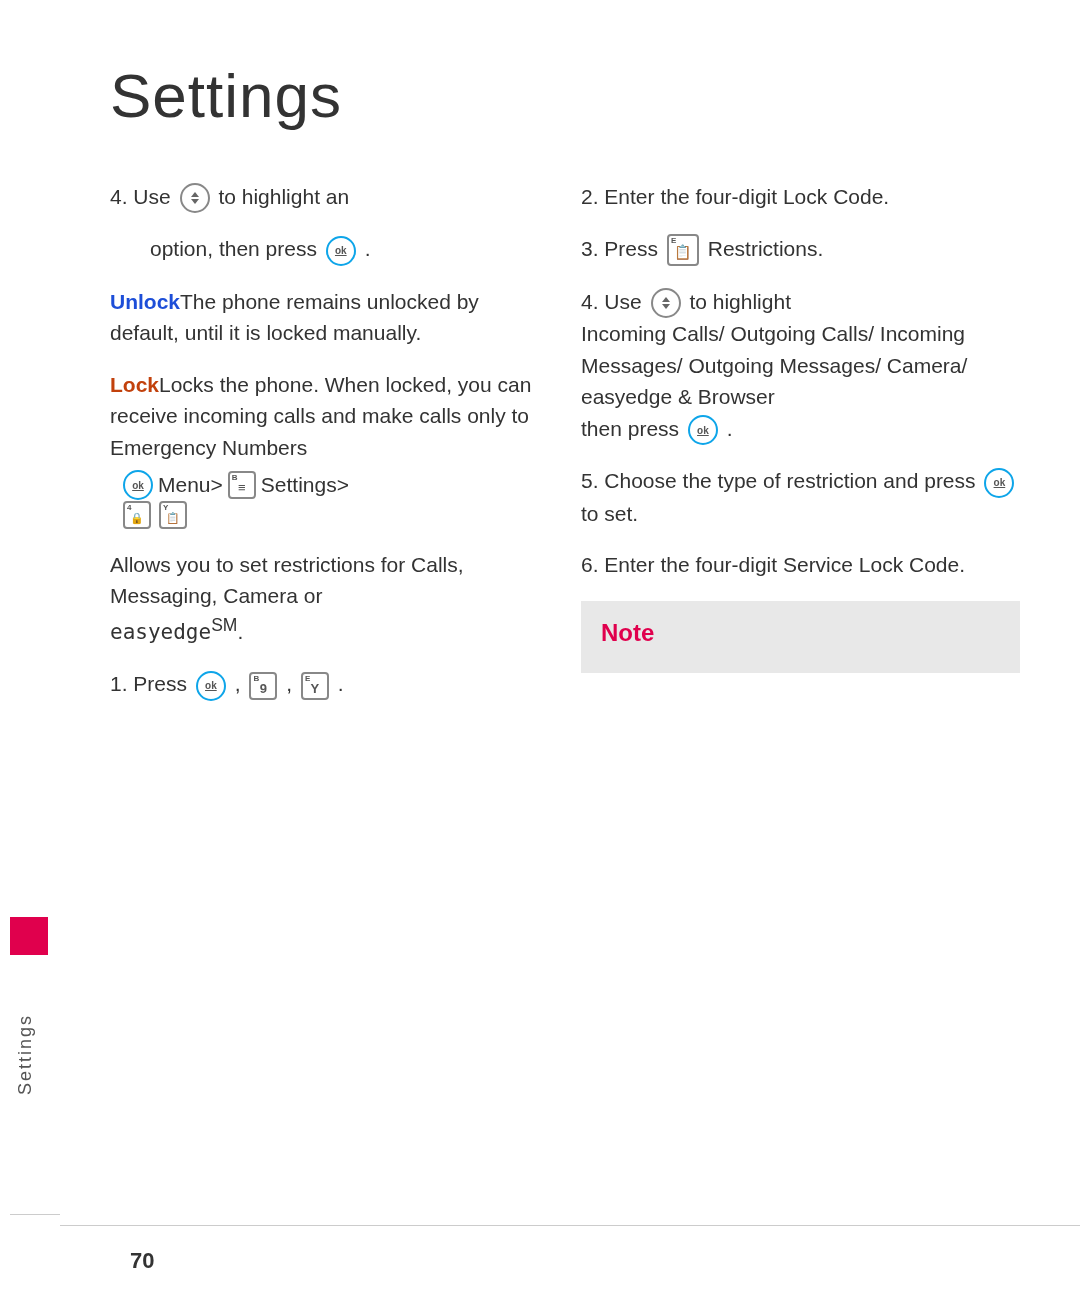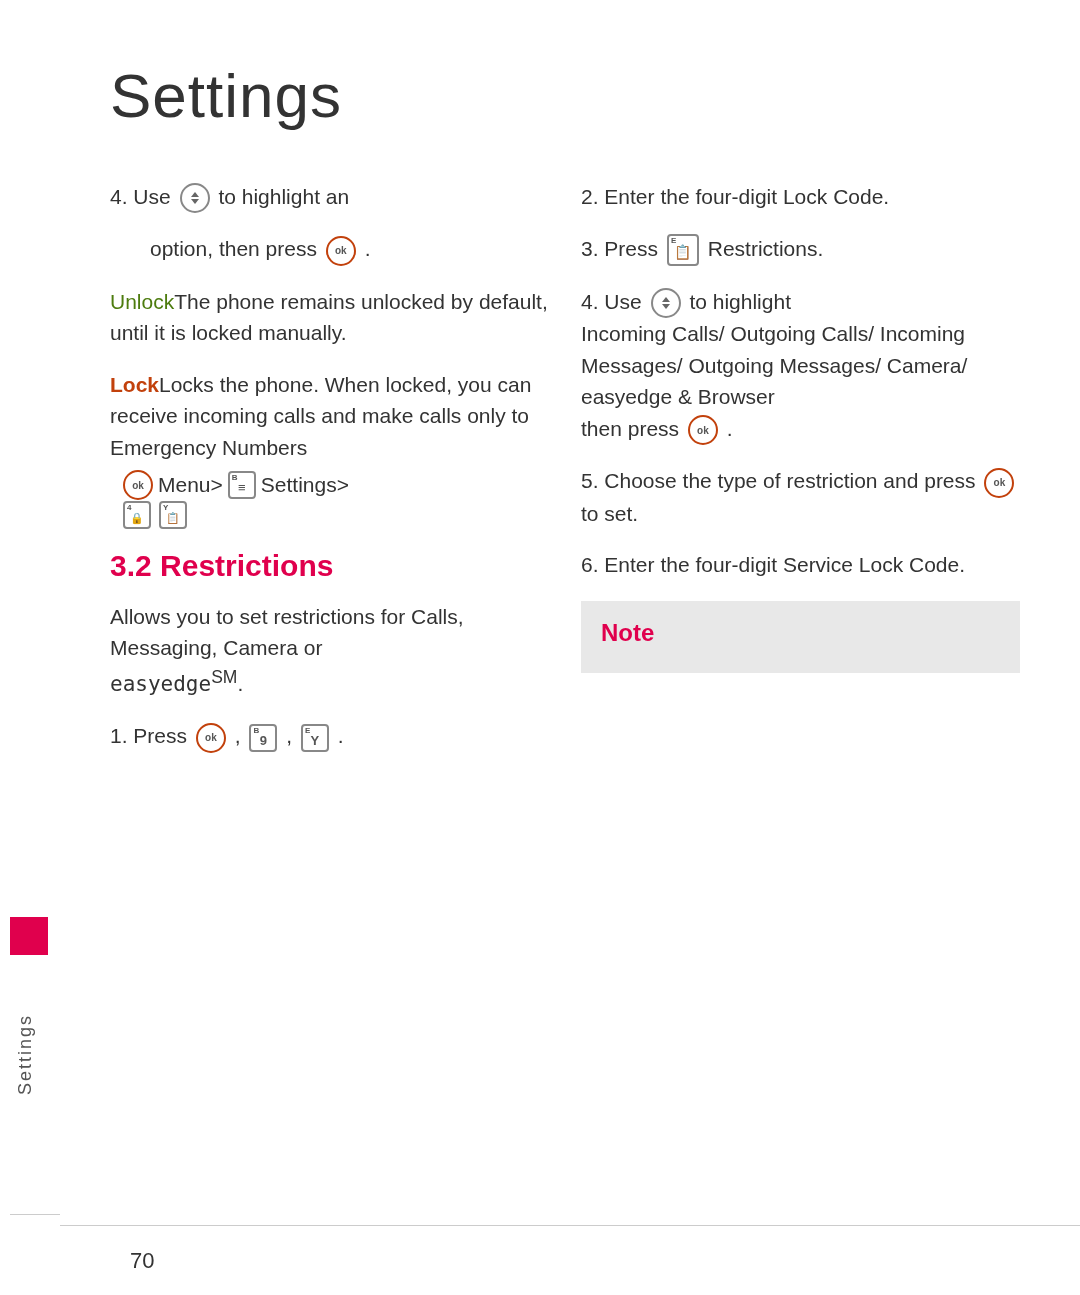--- a/index.html
+++ b/index.html
@@ -104,27 +104,28 @@
       margin: 0 3px;
       font-weight: bold;
     }
 
     .icon-ok {
       display: inline-flex;
       align-items: center;
       justify-content: center;
       width: 30px;
       height: 30px;
-      border: 2px solid #c2410c;
+      border: 2px solid #0ea5e9;
       border-radius: 50%;
       font-size: 11px;
       color: #555;
       vertical-align: middle;
       margin: 0 3px;
       font-weight: bold;
+      text-decoration: underline;
     }
 
     .icon-square {
       display: inline-flex;
       align-items: center;
       justify-content: center;
       width: 28px;
       height: 28px;
       border: 2px solid #888;
       border-radius: 4px;
@@ -144,22 +145,22 @@
       color: #555;
     }
 
     .icon-square .main-label {
       font-size: 13px;
       font-weight: bold;
     }
 
     
     .kw-unlock {
-      color: #4d7c0f;
-      font-weight: normal;
+      color: #1d4ed8;
+      font-weight: bold;
     }
 
     .kw-lock {
       color: #c2410c;
       font-weight: bold;
     }
 
     .kw-onpowerup {
       color: #e0004d;
       font-weight: bold;
@@ -199,20 +200,21 @@
     .bottom-bar {
       position: absolute;
       bottom: 0;
       left: 0;
       right: 0;
       height: 70px;
       border-top: 1px solid #ccc;
       display: flex;
       align-items: center;
       padding: 4px 70px;
+      font-weight: bold;
     }
 
     .page-number {
       font-size: 22px;
       color: #333;
     }
 
     
     .easyedge {
       font-family: monospace;
@@ -306,21 +308,20 @@
               <span class="main-label" style="margin-top:6px; font-size:11px;">🔒</span>
             </span>
             <span class="icon-square">
               <span class="corner-label">Y</span>
               <span class="main-label" style="margin-top:6px; font-size:11px;">📋</span>
             </span>
           </div>
         </div>
 
 
-        <div class="section-heading">3.2 Restrictions</div>
 
         <div class="section-block">
           <span>Allows you to set restrictions for Calls, Messaging, Camera or</span>
           <br>
           <span class="easyedge">easyedge</span><sup>SM</sup><span>.</span>
         </div>
 
         <div class="section-block">
           <span>1. Press</span>
           <span class="icon-ok" style="font-size:10px;">ok</span>

